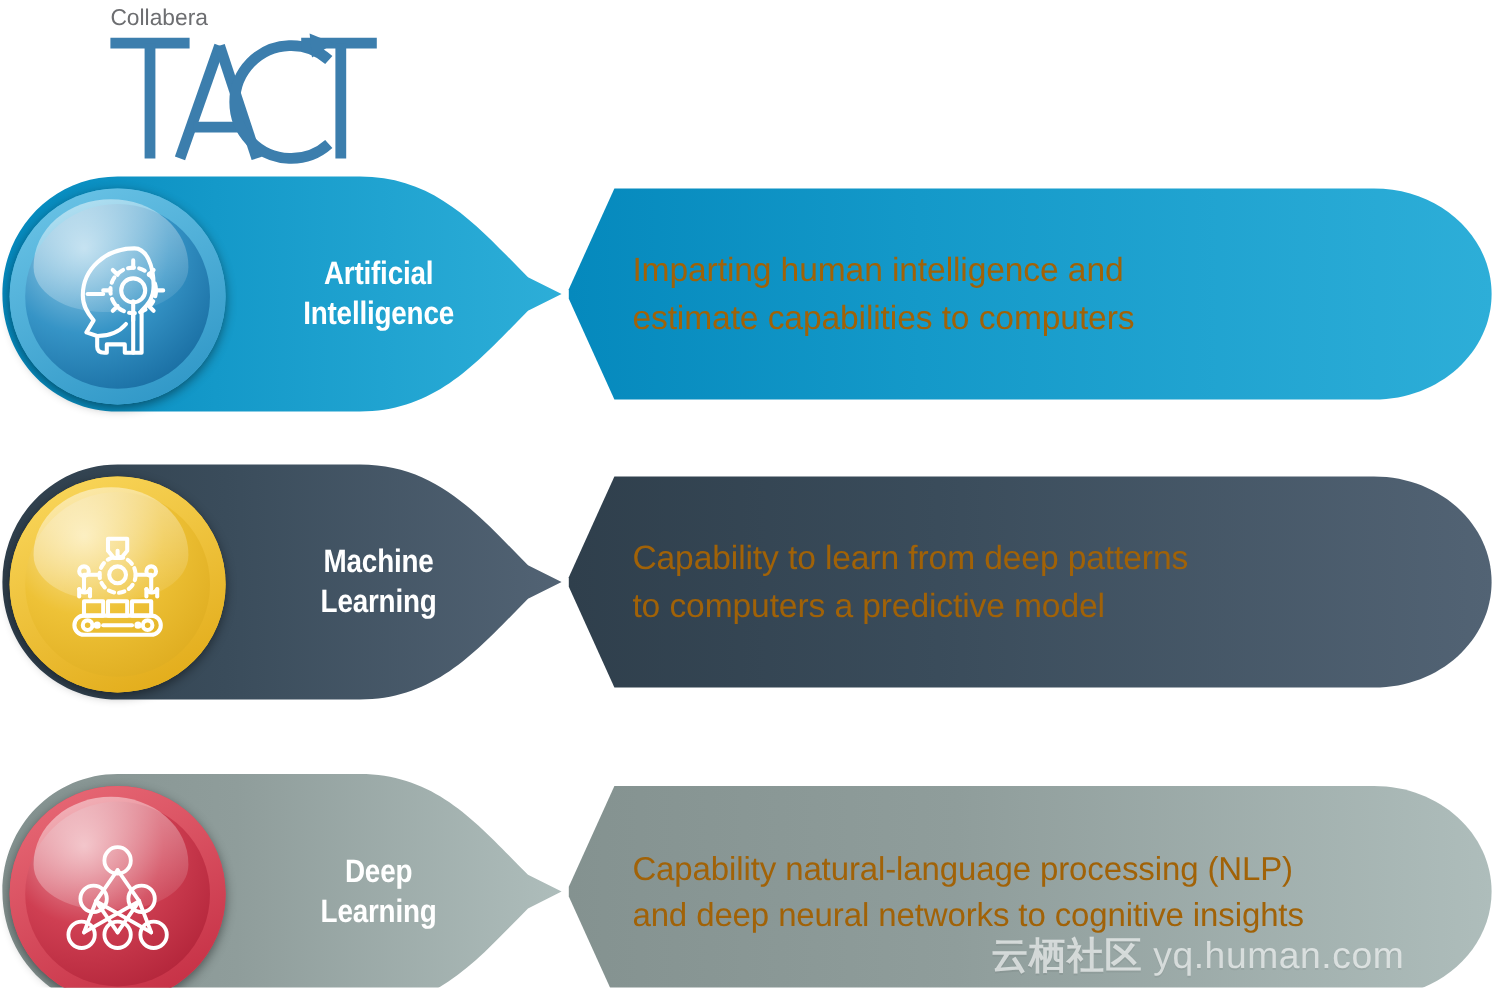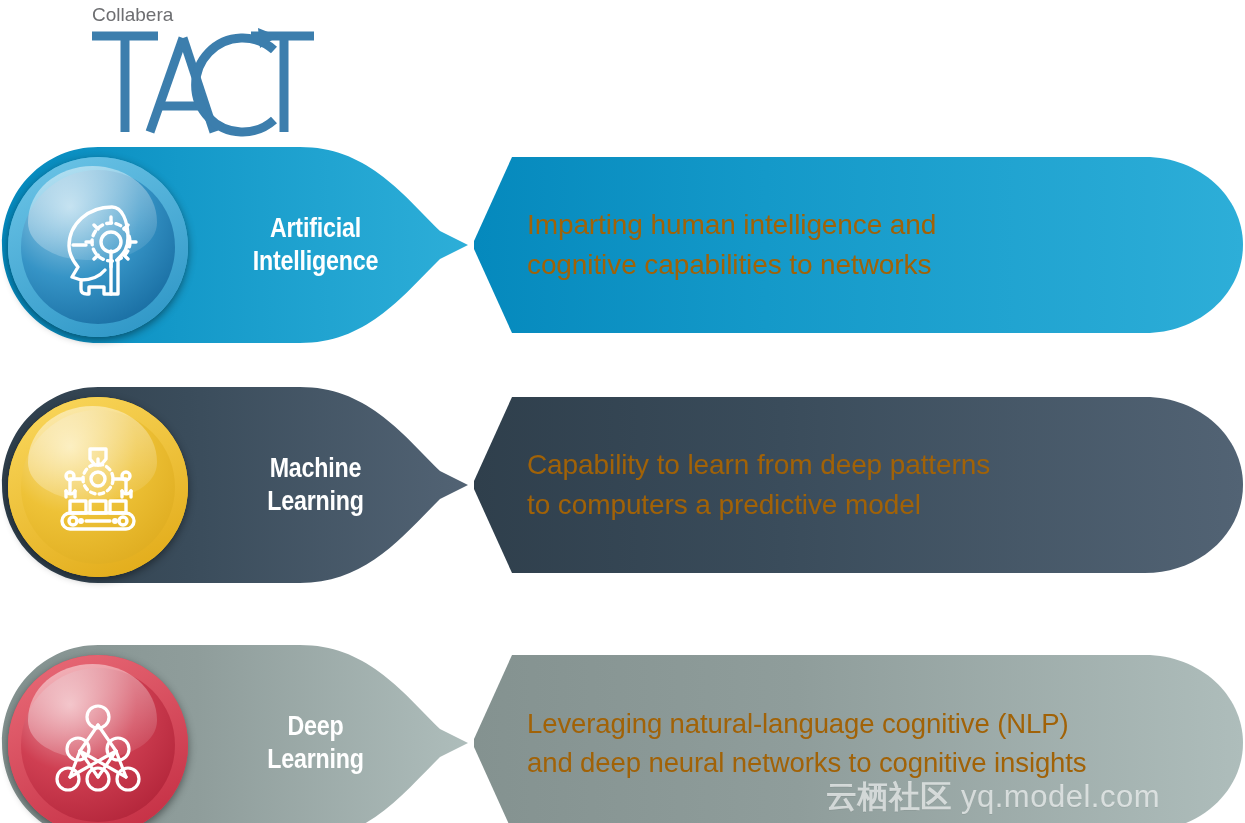--- a/index.html
+++ b/index.html
@@ -176,21 +176,21 @@
     </div>
   </div>
 
   <div class="label">
     <span>Artificial</span>
     <span class="l2">Intelligence</span>
   </div>
 
   <div class="desc" id="desc-0">
     <span>Imparting human intelligence and</span>
-    <span class="d2">cognitive capabilities to networks</span>
+    <span class="d2">estimate capabilities to computers</span>
   </div>
 </div>
 
 <div class="row" id="row-1">
   <div class="ribbon">
     <svg viewBox="0 0 1245 200" preserveAspectRatio="none">
       <defs>
         <linearGradient id="grad1" x1="0" y1="0" x2="1" y2="0">
           <stop offset="0%" stop-color="#2f3f4c"></stop>
           <stop offset="40%" stop-color="#3a4c5b"></stop>
@@ -298,20 +298,20 @@
       </svg>
     </div>
   </div>
 
   <div class="label">
     <span>Deep</span>
     <span class="l2">Learning</span>
   </div>
 
   <div class="desc" id="desc-2">
-    <span>Leveraging natural-language cognitive (NLP)</span>
+    <span>Capability natural-language processing (NLP)</span>
     <span class="d2">and deep neural networks to cognitive insights</span>
   </div>
 </div>
 
 <div class="watermark">
-  <span class="cn">云栖社区</span><span>yq.model.com</span>
+  <span class="cn">云栖社区</span><span>yq.human.com</span>
 </div>
 
 </body></html>

